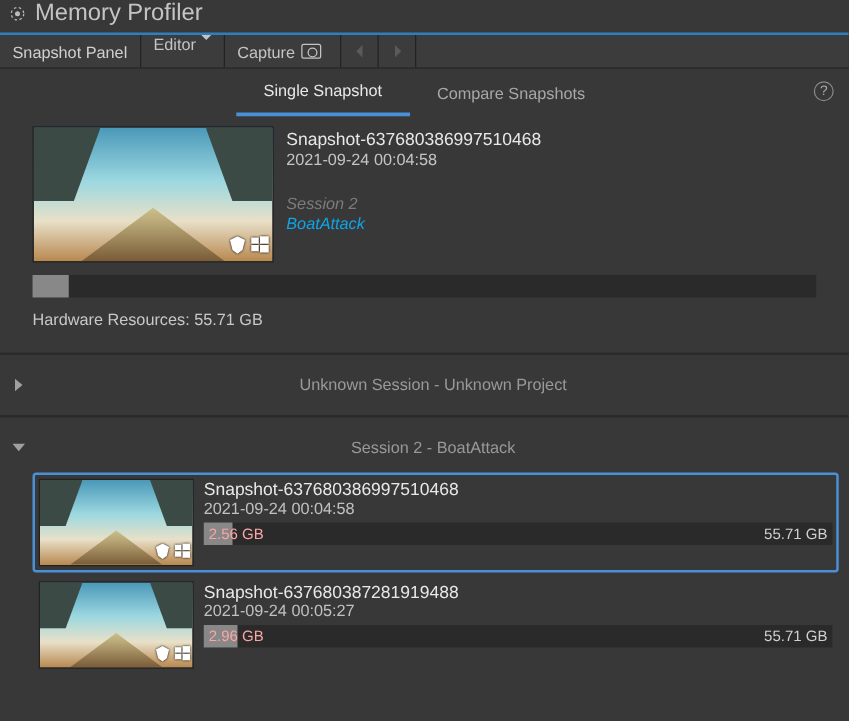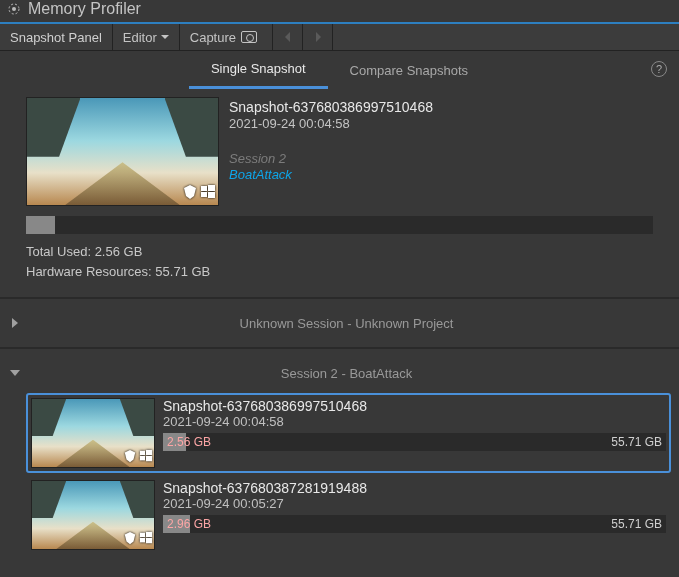--- a/index.html
+++ b/index.html
@@ -1,24 +1,24 @@
 <!DOCTYPE html>
 <html><head>
 <meta charset="utf-8">
 <style>
   * { box-sizing: border-box; margin: 0; padding: 0; font-family: "Segoe UI", Arial, sans-serif; }
   body { background: #383838; color: #c4c4c4; width: 679px; height: 577px; overflow: hidden; font-size: 13px; }
 
   .titlebar { display: flex; align-items: center; background: #383838; border-bottom: 2px solid #2d7fc0; padding: 0 6px 4px 6px; }
   .titlebar-icon { width: 16px; height: 16px; margin-right: 6px; display: inline-flex; align-items: center; justify-content: center; color: #aaa; }
-  .titlebar-label { font-size: 16px; color: #c4c4c4; }
+  .titlebar-label { font-size: 19px; color: #c4c4c4; }
 
   .toolbar { display: flex; align-items: stretch; background: #3c3c3c; height: 27px; border-bottom: 1px solid #222; }
   .tool-label { padding: 0 10px; display: flex; align-items: center; color: #d0d0d0; border-right: 1px solid #222; }
-  .tool-drop { padding: 0 10px; display: flex; align-items: center; gap: 4px; border-right: 1px solid #222; cursor: pointer; }
+  .tool-drop { padding: 0 10px; display: flex; align-items: flex-start; gap: 4px; border-right: 1px solid #222; cursor: pointer; }
   .tool-drop .chev { width: 0; height: 0; border-left: 4px solid transparent; border-right: 4px solid transparent; border-top: 4px solid #c4c4c4; }
   .tool-capture { padding: 0 10px; display: flex; align-items: center; gap: 5px; border-right: 1px solid #222; cursor: pointer; }
   .cam-icon { width: 16px; height: 12px; border: 1px solid #c4c4c4; border-radius: 2px; position: relative; }
   .cam-icon::before { content:""; position:absolute; top:2px; left:4px; width:6px; height:6px; border:1px solid #c4c4c4; border-radius:50%; }
   .tool-nav { width: 30px; display: flex; align-items: center; justify-content: center; border-right: 1px solid #222; }
   .tool-nav.disabled svg path { fill: #5a5a5a; }
   .tool-flex { flex: 1; }
 
   .tabs { display: flex; justify-content: center; align-items: center; background: #383838; height: 44px; position: relative; }
   .tab { padding: 4px 22px 10px 22px; color: #a8a8a8; cursor: pointer; text-align: right; }
@@ -135,21 +135,20 @@
     <div class="detail-session">Session 2</div>
     <div class="detail-project">BoatAttack</div>
   </div>
 </div>
 
 <div class="usage-bar">
   <div class="usage-fill" style="width:4.6%"></div>
 </div>
 
 <div class="stats">
-  <div>Total Used: 2.56 GB</div>
   <div>Hardware Resources: 55.71 GB</div>
 </div>
 
 <div class="divider"></div>
 
 <div class="section">
   <div class="section-header">
     <span class="disclosure">
       <svg width="8" height="10" viewBox="0 0 8 10">
           <path d="M1 0 L7 5 L1 10 Z"></path>

